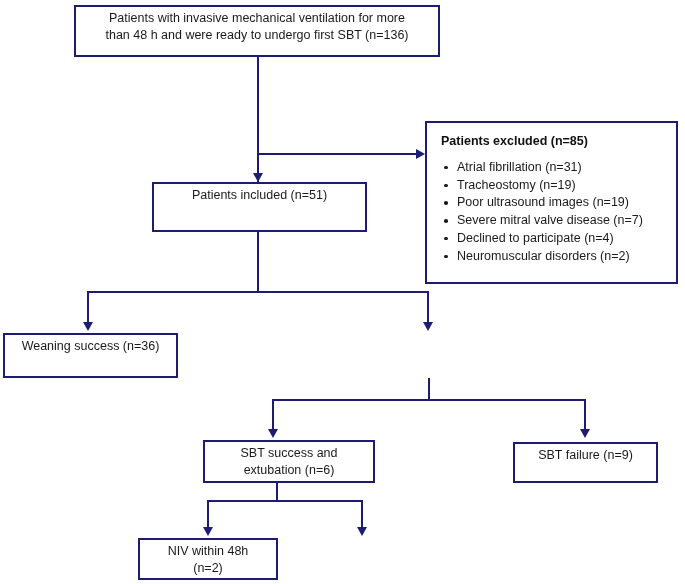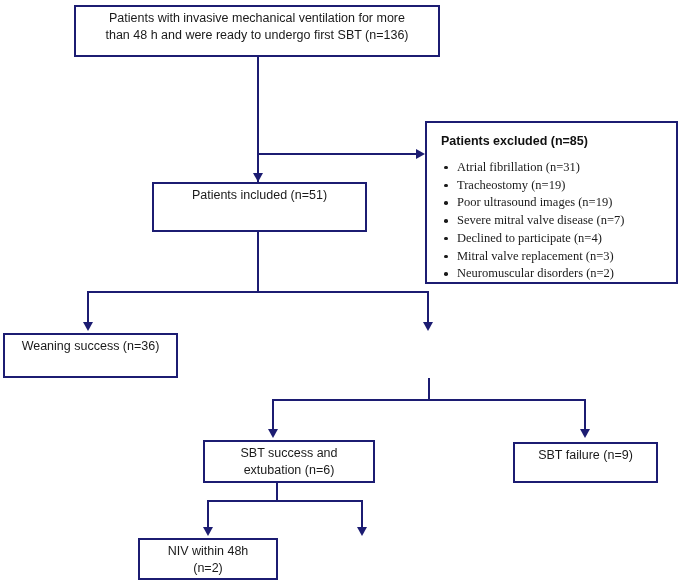--- a/index.html
+++ b/index.html
@@ -57,21 +57,20 @@
     margin: 0;
     padding: 0 0 0 26px;
     list-style: none;
   }
   .excluded-list li {
     position: relative;
     font-size: 12.5px;
     line-height: 1.42;
     color: #1a1a1a;
     white-space: nowrap;
-    font-family: Liberation Serif, serif;
   }
   .excluded-list li::before {
     content: "";
     position: absolute;
     left: -13px;
     top: 7px;
     width: 3.5px;
     height: 3.5px;
     border-radius: 50%;
     background: #1a1a1a;
@@ -140,21 +139,20 @@
   </div>
 
   <div class="node" id="node-excluded">
     <div class="excluded-title">Patients excluded (n=85)</div>
     <ul class="excluded-list">
       <li>Atrial fibrillation (n=31)</li>
       <li>Tracheostomy (n=19)</li>
       <li>Poor ultrasound images (n=19)</li>
       <li>Severe mitral valve disease (n=7)</li>
       <li>Declined to participate (n=4)</li>
-      <li>Mitral valve replacement (n=3)</li>
       <li>Neuromuscular disorders (n=2)</li>
     </ul>
   </div>
 
   <div class="node" id="node-included">
     <span class="node-text">Patients included (n=51)</span>
   </div>
 
   <div class="node" id="node-wean-success">
     <span class="node-text">Weaning success (n=36)</span>

